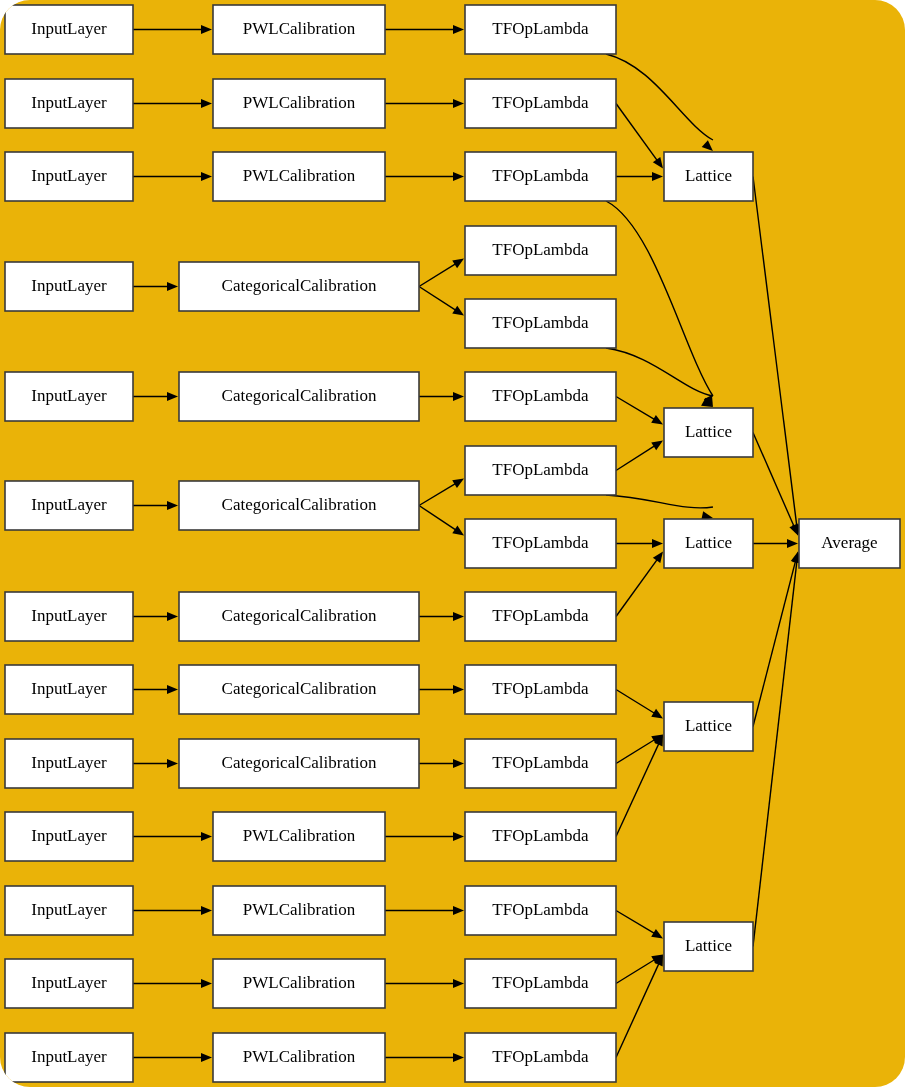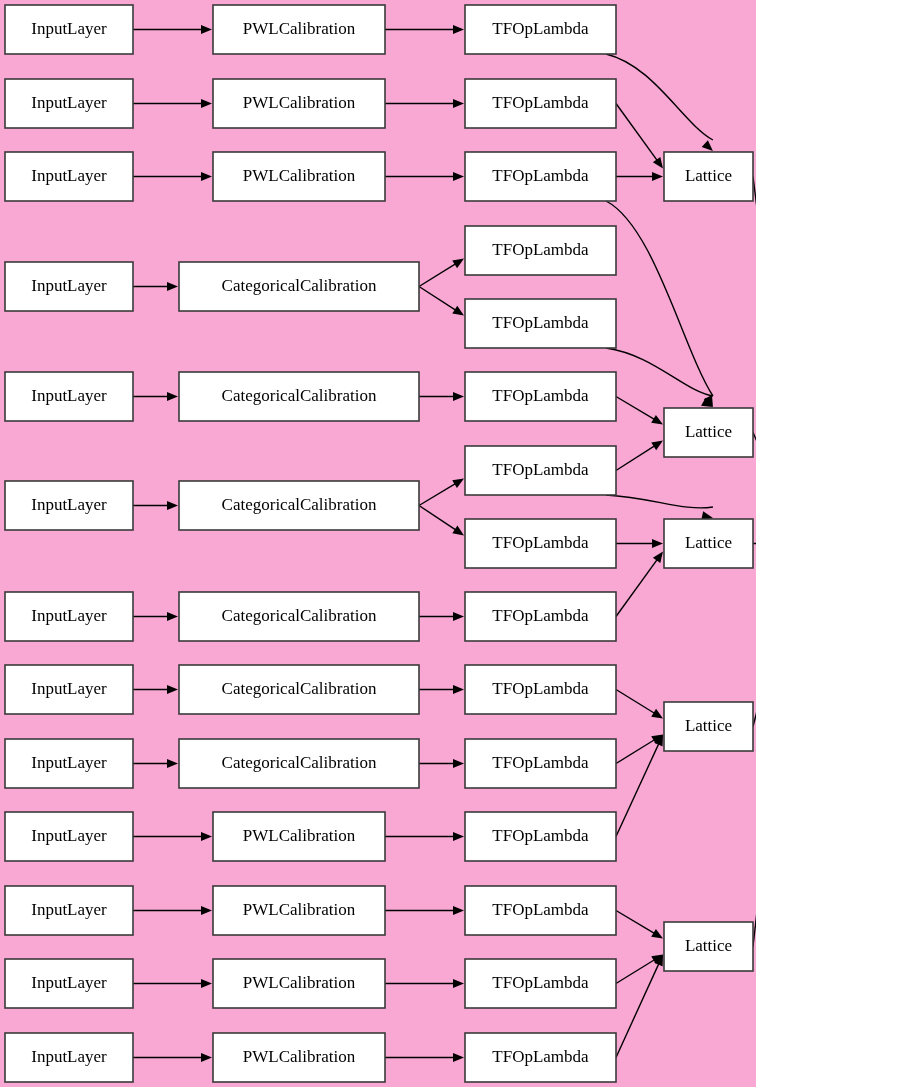--- a/index.html
+++ b/index.html
@@ -2,24 +2,25 @@
 <html><head>
 <meta charset="utf-8">
 <style>
   html, body {
     margin: 0;
     padding: 0;
     background: #ffffff;
   }
   #canvas-wrap {
     position: relative;
-    width: 756px;
+    width: 905px;
     height: 1087px;
-    background: #f9a8d4;
+    background: #eab308;
     overflow: hidden;
+    border-radius: 30px;
   }
   svg#graph {
     display: block;
     width: 905px;
     height: 1087px;
     font-family: "Liberation Serif", "DejaVu Serif", serif;
   }
   .node-box {
     fill: #ffffff;
     stroke: #3a3a3a;

